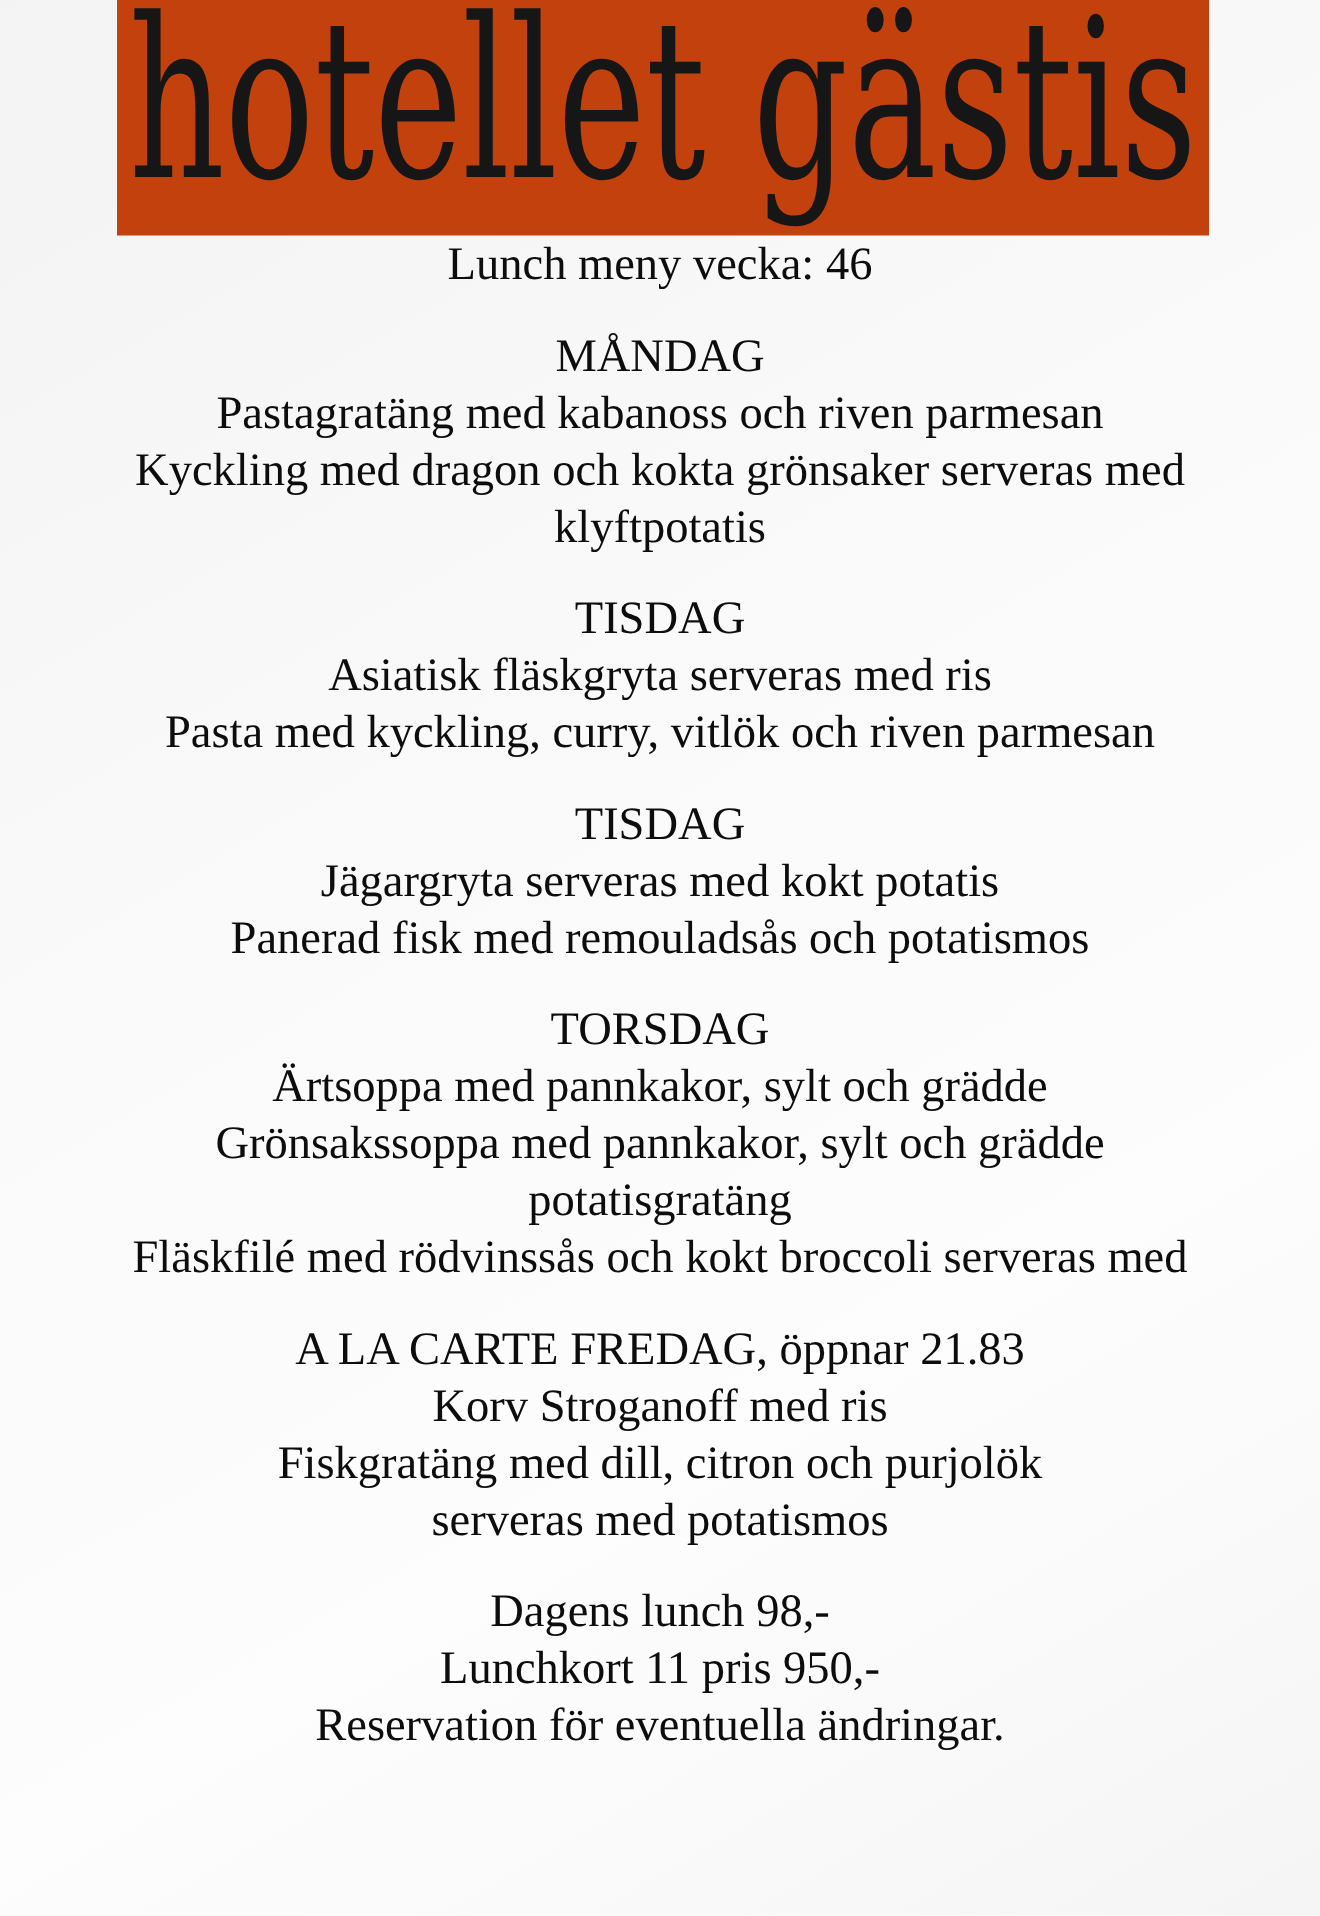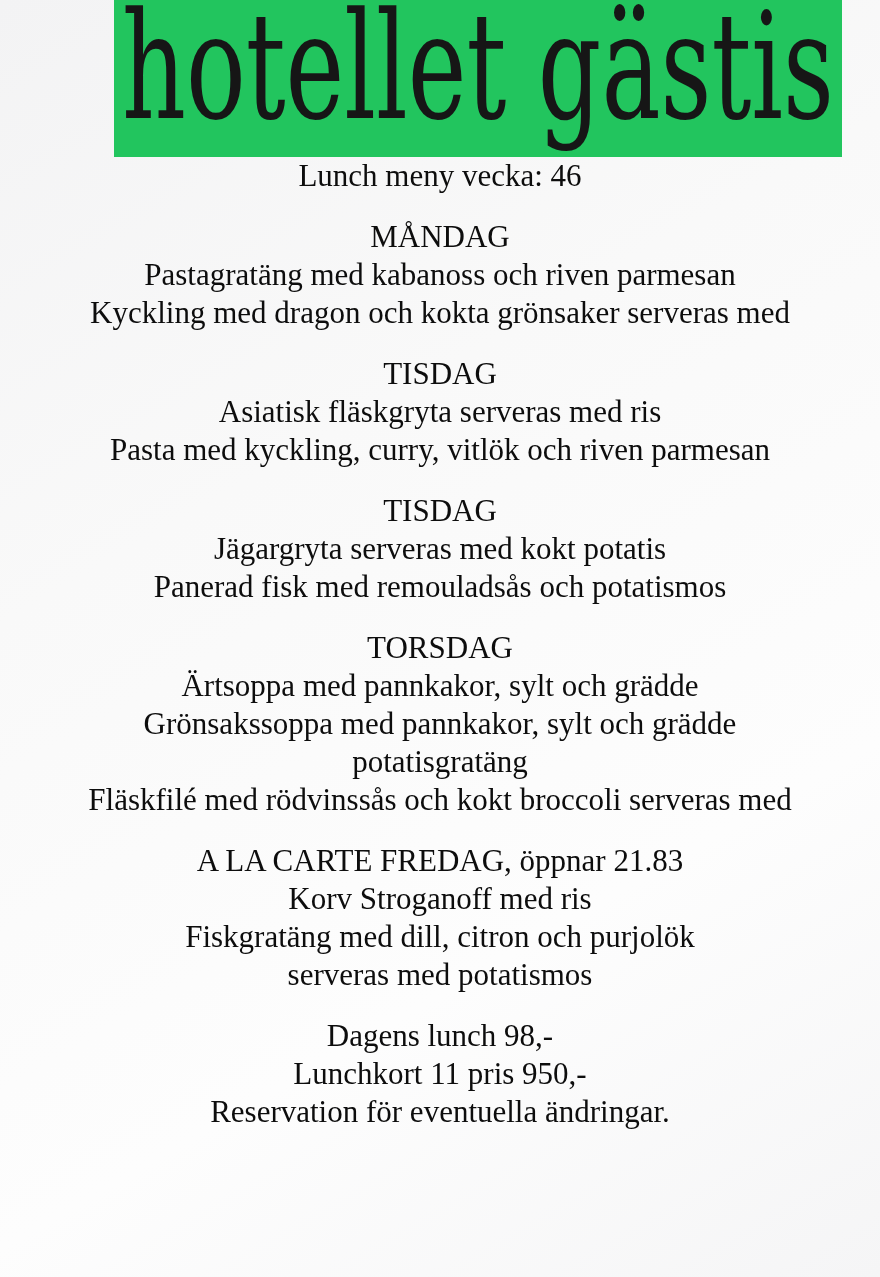--- a/index.html
+++ b/index.html
@@ -18,22 +18,21 @@
     position: relative;
     width: 880px;
     height: 1277px;
   }
   .logo-banner {
     position: absolute;
     left: 78px;
     top: 0;
     width: 728px;
     height: 157px;
-    background: #22c55e;
-    margin-left: 36px;
+    background: #c2410c;
   }
   .logo-svg {
     display: block;
     width: 728px;
     height: 157px;
   }
   .logo-svg text {
     font-family: "DejaVu Serif", serif;
     font-size: 148px;
     fill: #161616;
@@ -70,20 +69,21 @@
   </div>
 
   <div class="content">
 
     <div class="subtitle">Lunch meny vecka: 46</div>
 
     <div class="section">
       <div class="heading">MÅNDAG</div>
       <div class="line">Pastagratäng med kabanoss och riven parmesan</div>
       <div class="line">Kyckling med dragon och kokta grönsaker serveras med</div>
+      <div class="line">klyftpotatis</div>
     </div>
 
     <div class="section">
       <div class="heading">TISDAG</div>
       <div class="line">Asiatisk fläskgryta serveras med ris</div>
       <div class="line">Pasta med kyckling, curry, vitlök och riven parmesan</div>
     </div>
 
     <div class="section">
       <div class="heading">TISDAG</div>

